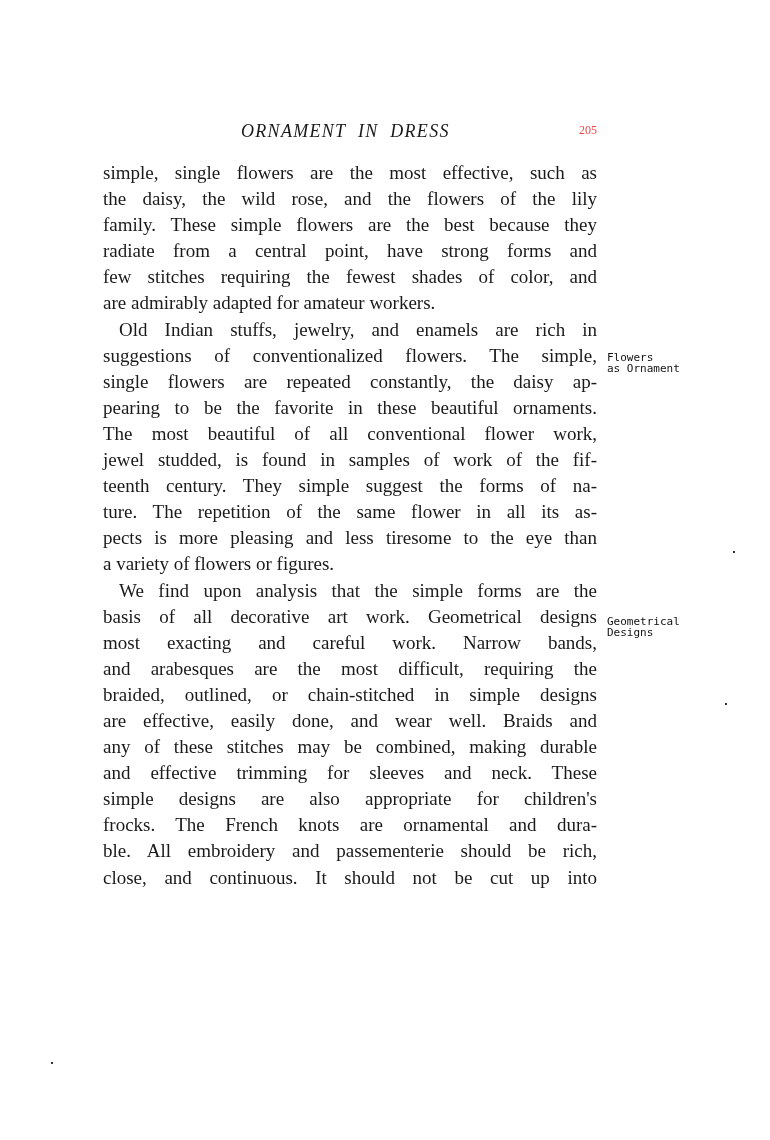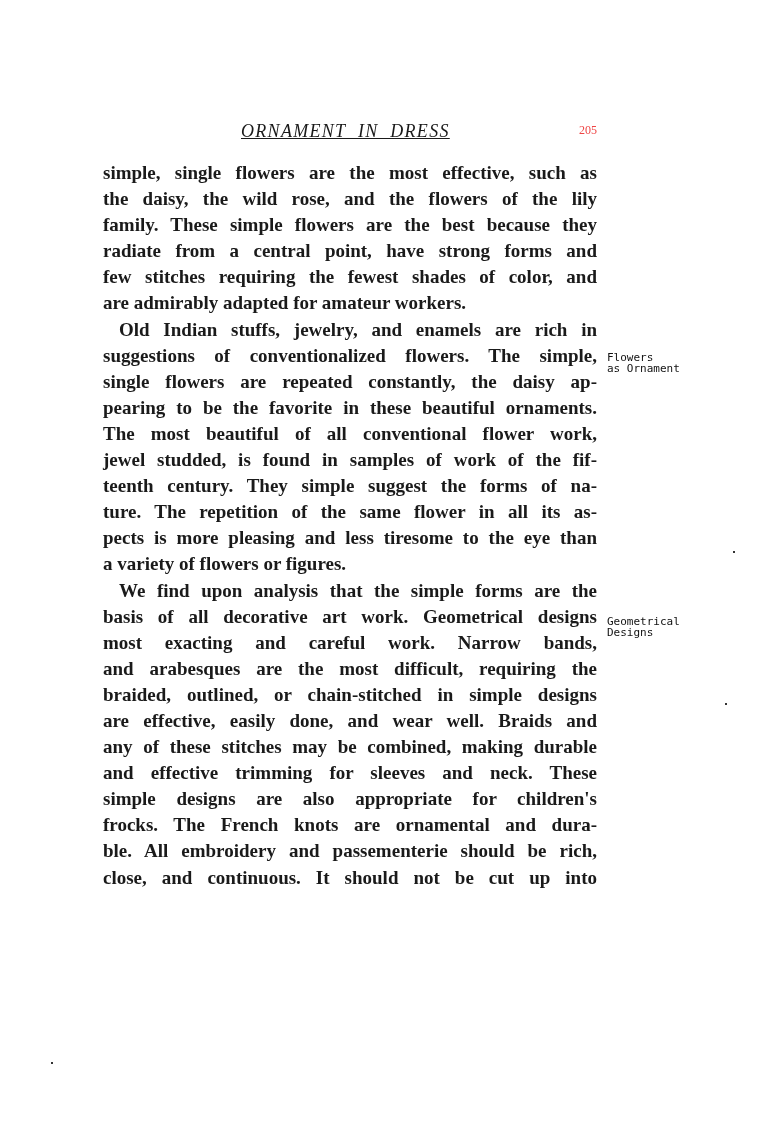--- a/index.html
+++ b/index.html
@@ -4,33 +4,33 @@
 <style>
   html, body { margin: 0; padding: 0; background: #ffffff; }
   body { width: 770px; height: 1140px; position: relative; overflow: hidden; color: #1a1a1a; }
   .page { position: absolute; left: 0; top: 0; width: 770px; height: 1140px; background: #fff; }
   .running-head {
     position: absolute; top: 121px; left: 103px; width: 494px; height: 24px;
     font-family: "Liberation Serif", "DejaVu Serif", serif;
   }
   .running-title {
     position: absolute; left: 138px; top: 0; font-style: italic; font-size: 18px;
-    letter-spacing: 1.3px; word-spacing: 6px; color: #1a1a1a; text-decoration: underline;
+    letter-spacing: 1.3px; word-spacing: 6px; color: #1a1a1a;
   }
   .page-number {
     position: absolute; right: 0; top: 2px; font-size: 12px; color: #ef4444;
   }
   .body-text {
     position: absolute; left: 103px; top: 160px; width: 494px;
     font-family: "Liberation Serif", "DejaVu Serif", serif;
     font-size: 19px; line-height: 26.1px; color: #1a1a1a;
   }
   .line {
     display: block; height: 26.1px; white-space: nowrap;
-    text-align: justify; text-align-last: justify; width: 494px; font-weight: bold;
+    text-align: justify; text-align-last: justify; width: 494px;
   }
   .line.last { text-align-last: left; }
   .line.indent { padding-left: 16px; width: 478px; }
   .margin-note {
     position: absolute; left: 607px;
     font-family: "DejaVu Sans Mono", "Liberation Mono", monospace;
     font-weight: normal; font-size: 11px; line-height: 11px; color: #111;
   }
   .margin-note span { display: block; white-space: nowrap; }
   .note-1 { top: 352px; }

